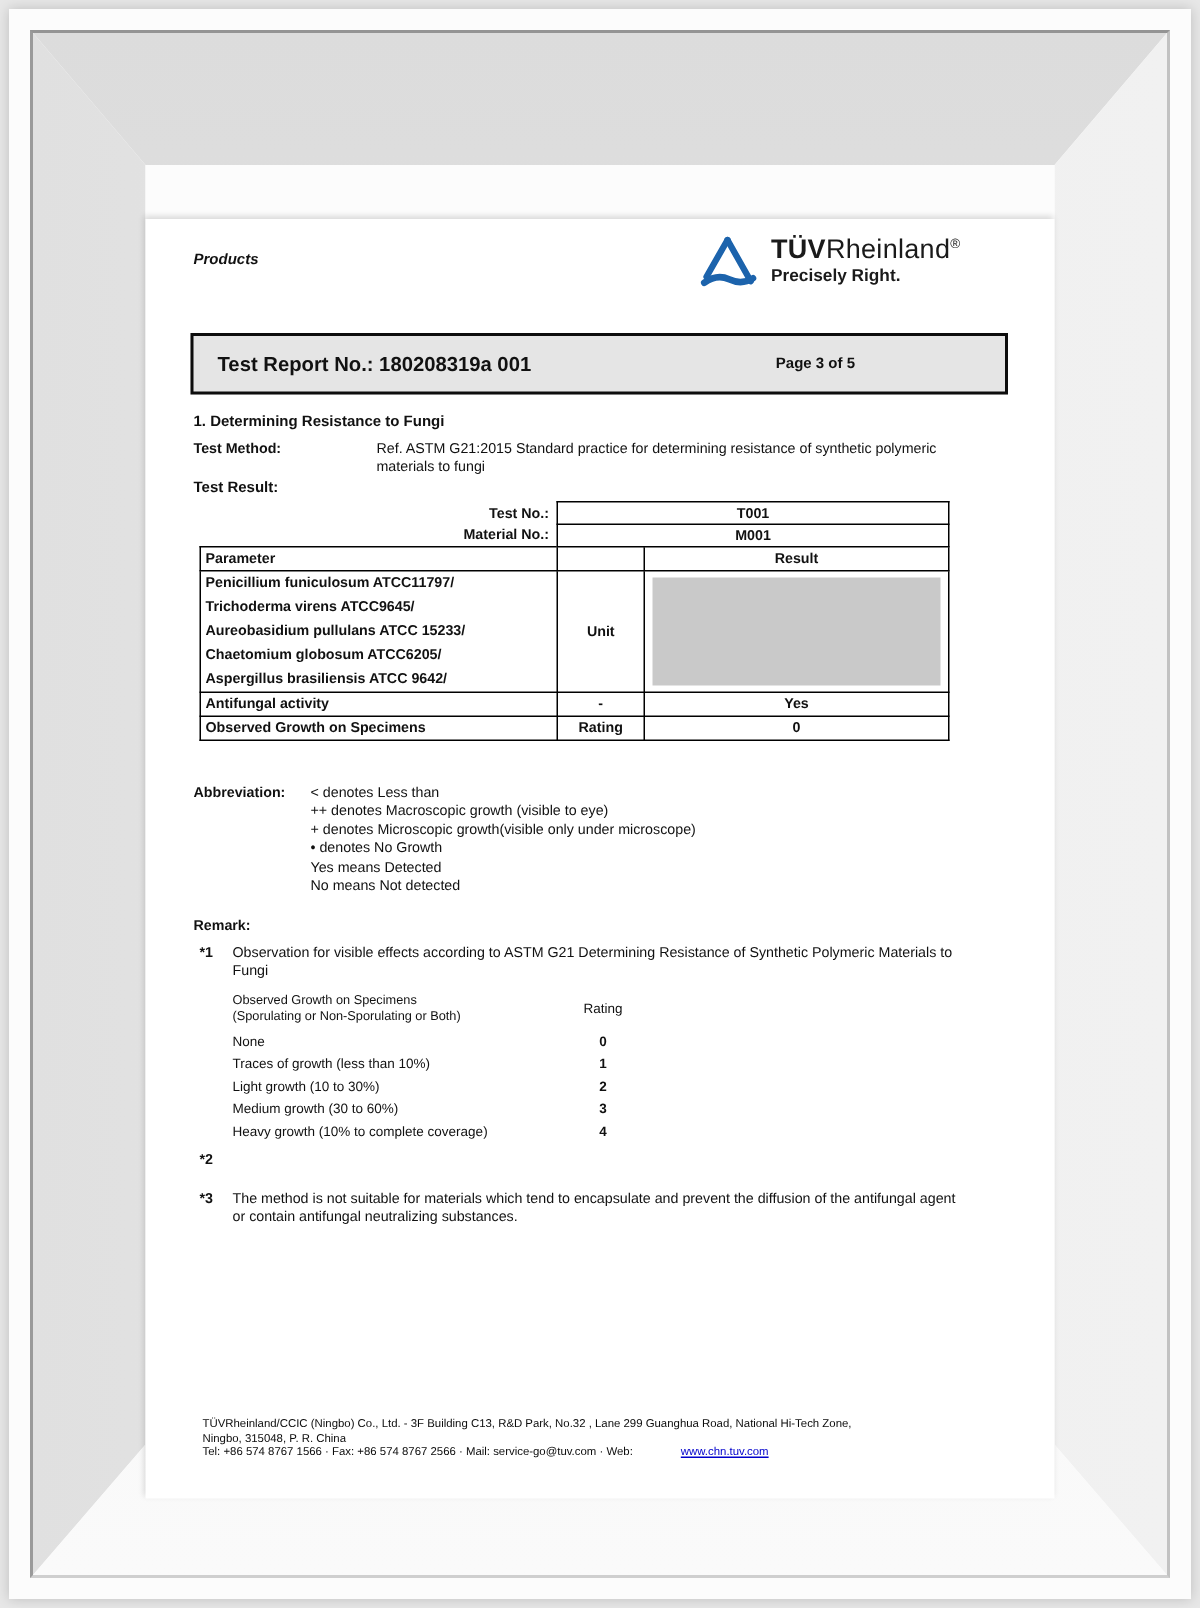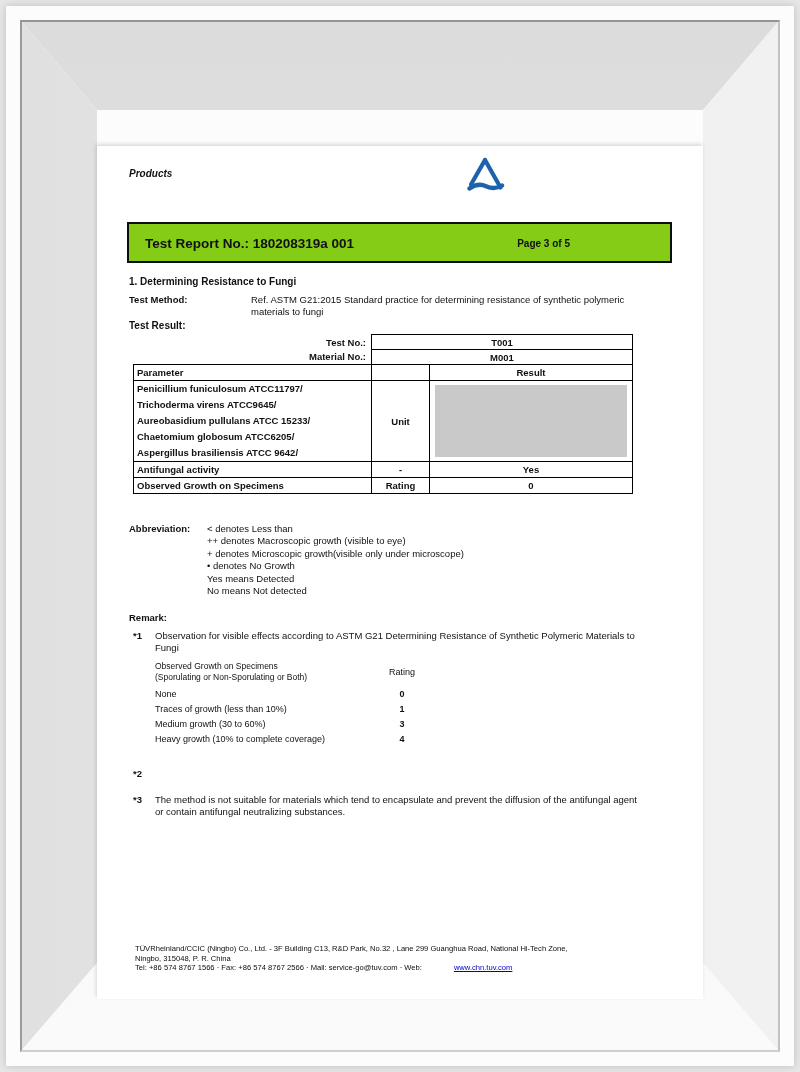--- a/index.html
+++ b/index.html
@@ -37,21 +37,21 @@
   
   .products-label{left:32px;top:22px;font-size:10px;font-weight:700;font-style:italic;}
   .logo{left:368px;top:10px;display:flex;align-items:flex-start;}
   .logo svg{width:40px;height:40px;color:var(--brand-blue);}
   .logo-text{margin-left:9px;}
   .brand-line{font-size:18px;color:#1a1a1a;letter-spacing:.2px;white-space:nowrap;}
   .brand-bold{font-weight:700;}
   .brand-reg{font-size:9px;vertical-align:super;}
   .tagline{font-size:11.5px;font-weight:700;margin-top:1px;color:#1a1a1a;}
   
-  .report-box{left:30px;top:76px;width:545px;height:41px;border:2px solid #0d0d0d;background:#84cc16;}
+  .report-box{left:30px;top:76px;width:545px;height:41px;border:2px solid #0d0d0d;background:#e5e5e5;}
   .report-title{position:absolute;left:16px;top:50%;transform:translateY(-50%);
     font-size:13.5px;font-weight:700;white-space:nowrap;}
   .report-page{position:absolute;right:100px;top:50%;transform:translateY(-50%);
     font-size:10px;font-weight:700;white-space:nowrap;}
   
   .section-heading{left:32px;top:130px;font-size:10px;font-weight:700;}
   .tm-label{left:32px;top:148px;font-size:9.5px;font-weight:700;}
   .tm-text{left:106px;top:148px;width:452px;font-size:9.5px;line-height:11.5px;padding-left:48px;}
   .tr-label{left:32px;top:174px;font-size:10px;font-weight:700;}
   
@@ -108,20 +108,24 @@
   <div class="document">
 
     <div class="abs products-label">Products</div>
 
     <div class="abs logo">
       <svg viewBox="0 0 40 40" aria-hidden="true">
         <path d="M20 4 L35.5 31.5" stroke="currentColor" stroke-width="4.2" fill="none" stroke-linecap="round"></path>
         <path d="M20 4 L6 28.5" stroke="currentColor" stroke-width="4.2" fill="none" stroke-linecap="round"></path>
         <path d="M4.5 32.5 Q13 26.5 21 30.2 Q29.5 34.2 37 29.5" stroke="currentColor" stroke-width="4.4" fill="none" stroke-linecap="round"></path>
       </svg>
+      <div class="logo-text">
+        <div class="brand-line"><span class="brand-bold">TÜV</span><span>Rheinland</span><span class="brand-reg">®</span></div>
+        <div class="tagline">Precisely Right.</div>
+      </div>
     </div>
 
     <div class="abs report-box">
       <div class="report-title">Test Report No.: 180208319a 001</div>
       <div class="report-page">Page 3 of 5</div>
     </div>
 
     <div class="abs section-heading">1. Determining Resistance to Fungi</div>
     <div class="abs tm-label">Test Method:</div>
     <div class="abs tm-text">Ref. ASTM G21:2015 Standard practice for determining resistance of synthetic polymeric materials to fungi</div>
@@ -198,20 +202,24 @@
       </div>
       <div class="rt-row">
         <div class="lbl">None</div>
         <div class="val">0</div>
       </div>
       <div class="rt-row">
         <div class="lbl">Traces of growth (less than 10%)</div>
         <div class="val">1</div>
       </div>
       <div class="rt-row">
+        <div class="lbl">Light growth (10 to 30%)</div>
+        <div class="val">2</div>
+      </div>
+      <div class="rt-row">
         <div class="lbl">Medium growth (30 to 60%)</div>
         <div class="val">3</div>
       </div>
       <div class="rt-row">
         <div class="lbl">Heavy growth (10% to complete coverage)</div>
         <div class="val">4</div>
       </div>
     </div>
 
     <div class="abs rk-marker rk2-m">*2</div>

